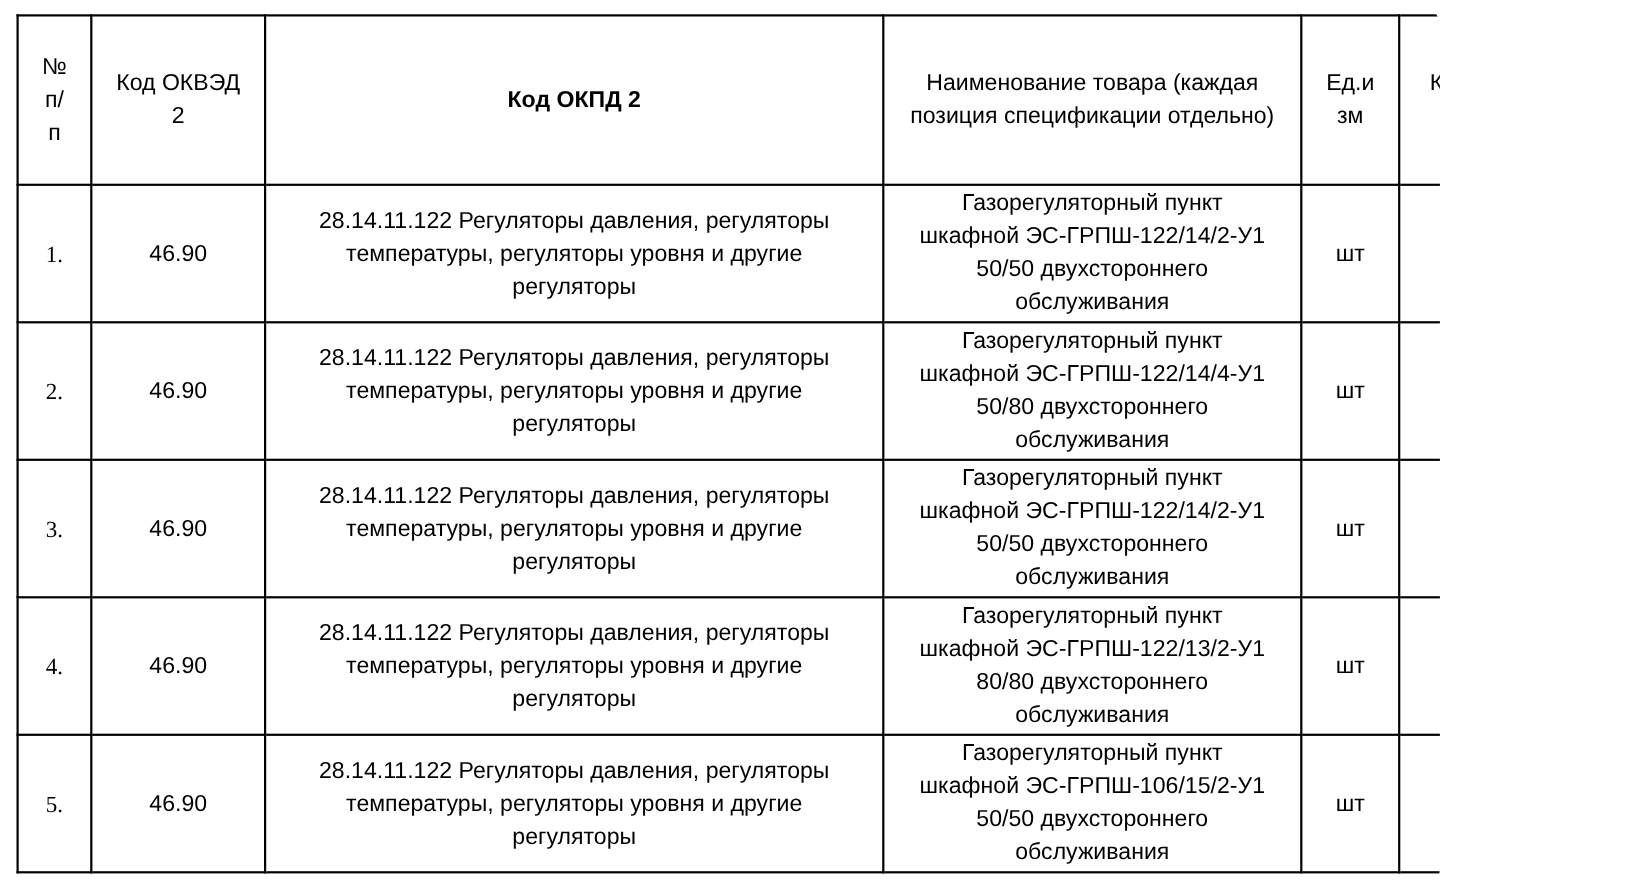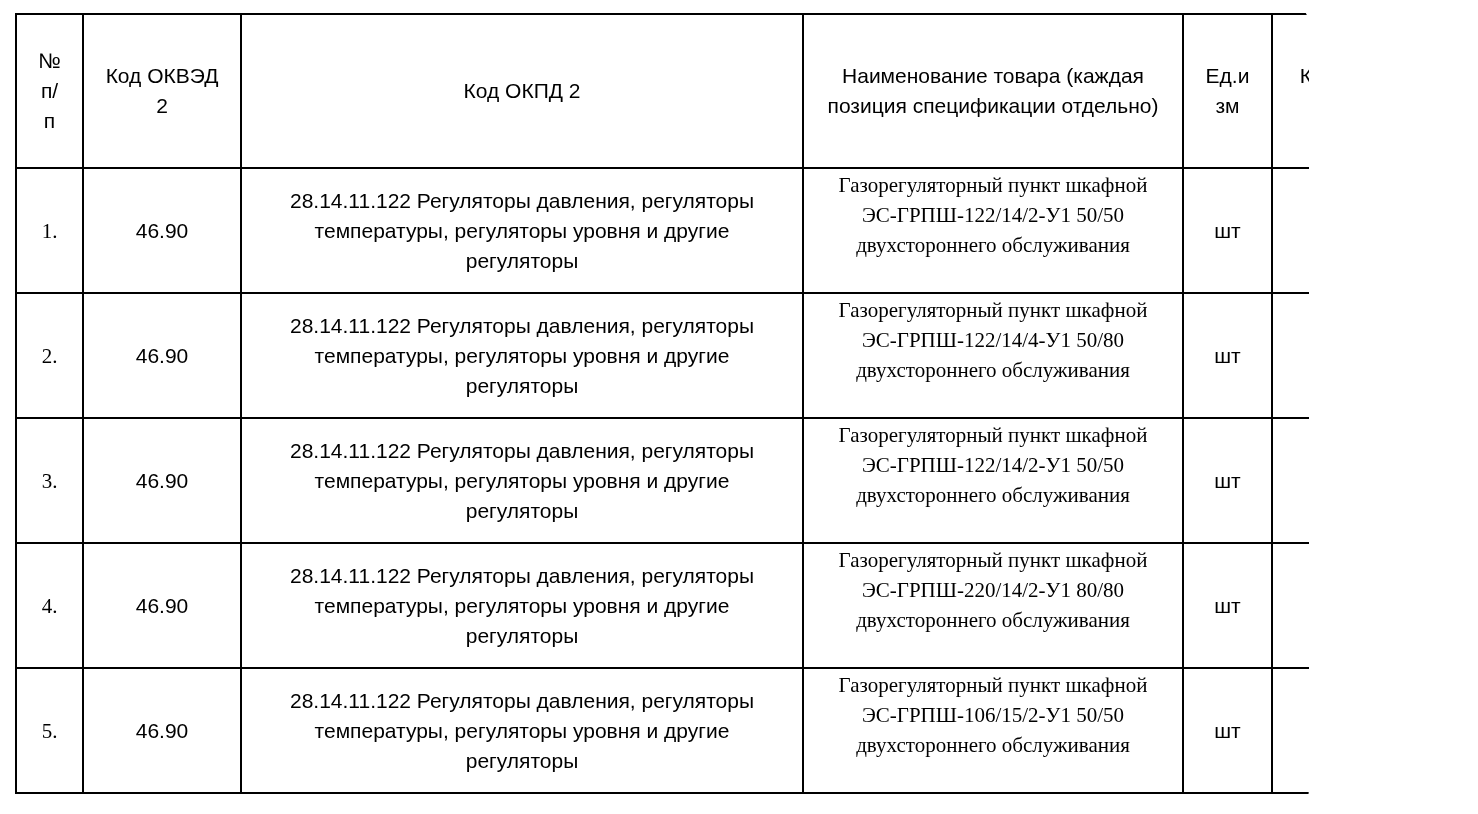--- a/index.html
+++ b/index.html
@@ -36,33 +36,32 @@
     overflow: hidden;
   }
   .spec thead tr { height: 154px; }
   .spec tbody tr { height: 125px; }
 
   .cell-inner { margin: 0 auto; }
 
   
   .h-num   { max-width: 28px;  word-break: break-all; }
   .h-okved { max-width: 126px; }
-  .h-okpd  { max-width: 520px; }
+  .h-okpd  { max-width: 520px; font-weight: bold; }
   .h-name  { max-width: 352px; }
   .h-unit  { max-width: 48px;  word-break: break-all; }
   .h-qty   { max-width: 112px; word-break: break-all; }
 
   td.c-num {
     font-family: "Liberation Serif", serif;
   }
   td.c-okpd .cell-inner { max-width: 532px; }
   td.c-name {
     vertical-align: top;
     padding-top: 1px;
-    font-family: Liberation Serif, serif;
   }
   td.c-name .cell-inner { max-width: 332px; }
 </style>
 </head>
 <body>
 
 <div class="page">
   <table class="spec">
     <colgroup>
       <col style="width:67px">
@@ -131,21 +130,21 @@
         <td class="c-unit">шт</td>
         <td class="c-qty">1,00</td>
       </tr>
       <tr>
         <td class="c-num">4.</td>
         <td class="c-okved">46.90</td>
         <td class="c-okpd">
           <div class="cell-inner">28.14.11.122 Регуляторы давления, регуляторы температуры, регуляторы уровня и другие регуляторы</div>
         </td>
         <td class="c-name">
-          <div class="cell-inner">Газорегуляторный пункт шкафной ЭС-ГРПШ-220/14/2-У1 80/80 двухстороннего обслуживания</div>
+          <div class="cell-inner">Газорегуляторный пункт шкафной ЭС-ГРПШ-122/13/2-У1 80/80 двухстороннего обслуживания</div>
         </td>
         <td class="c-unit">шт</td>
         <td class="c-qty">1,00</td>
       </tr>
       <tr>
         <td class="c-num">5.</td>
         <td class="c-okved">46.90</td>
         <td class="c-okpd">
           <div class="cell-inner">28.14.11.122 Регуляторы давления, регуляторы температуры, регуляторы уровня и другие регуляторы</div>
         </td>

